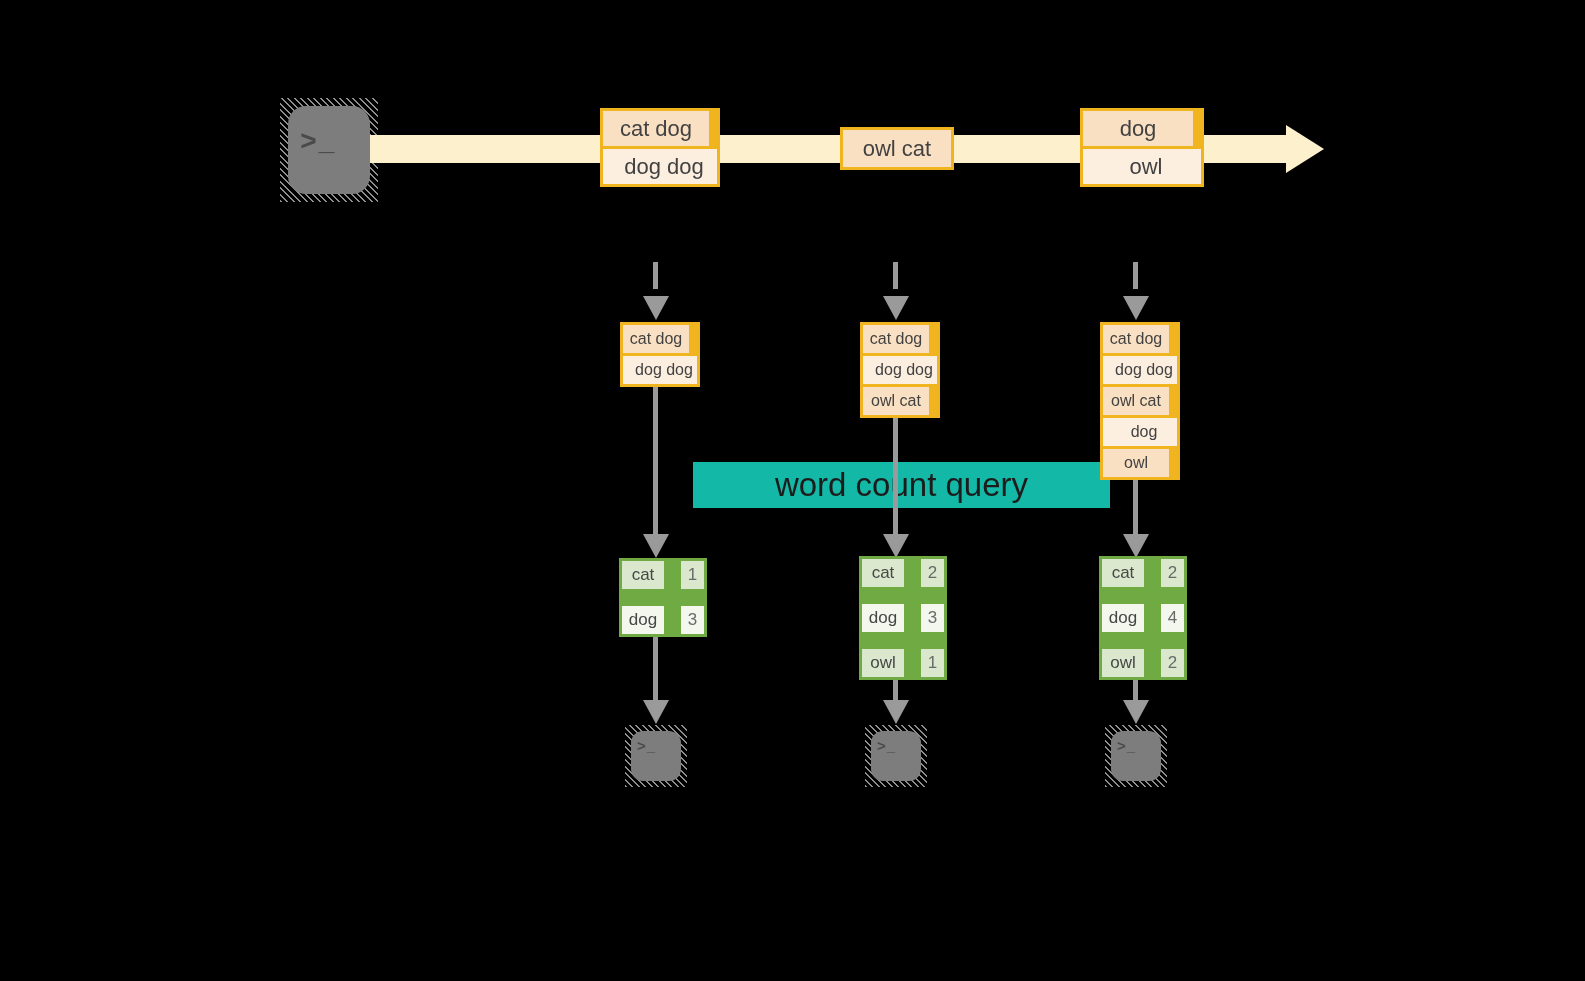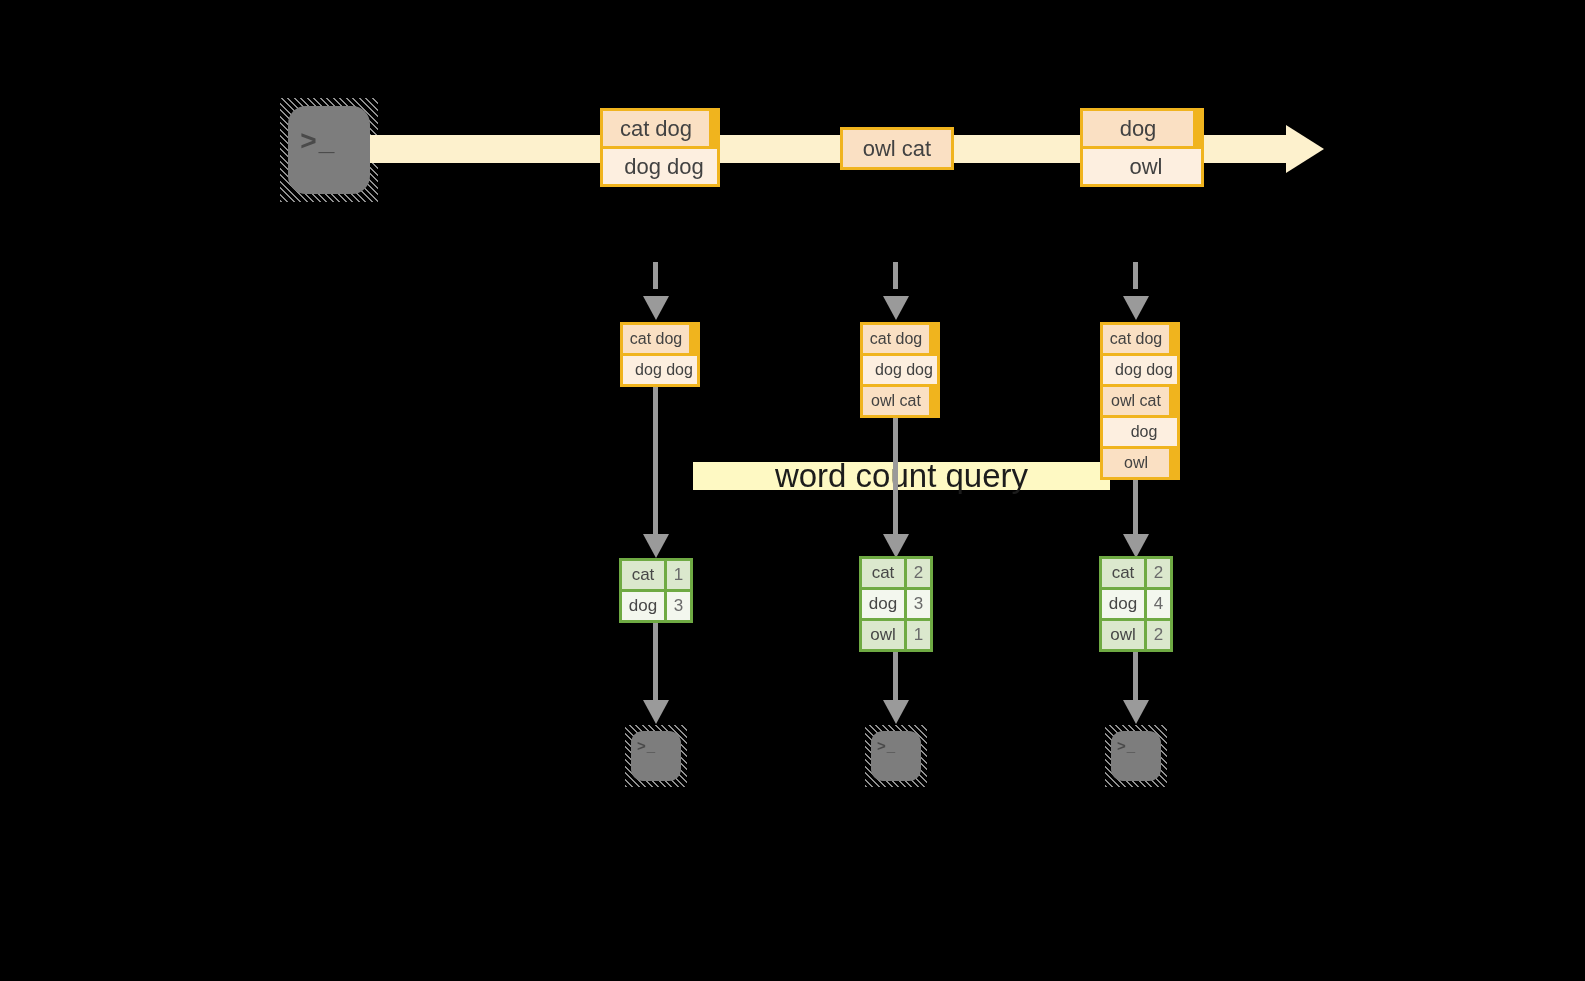--- a/index.html
+++ b/index.html
@@ -44,26 +44,26 @@
   #s1{left:620px;top:322px;}
   #s2{left:860px;top:322px;}
   #s3{left:1100px;top:322px;}
 
   
   .dash,.vline{position:absolute;width:5px;background:#9a9a9a;z-index:2;}
   .ahead{position:absolute;width:0;height:0;z-index:2;
     border-left:13px solid transparent;border-right:13px solid transparent;border-top:24px solid #9a9a9a;}
 
   
-  .query{position:absolute;left:693px;top:462px;width:417px;height:28px;background:#fef9c3;
+  .query{position:absolute;left:693px;top:462px;width:417px;height:46px;background:#14b8a6;
     display:flex;align-items:center;justify-content:center;font-size:33px;color:#1c1c1c;z-index:1;}
 
   
   .wtable{position:absolute;border:3px solid #6faa43;background:#6faa43;
-    display:grid;grid-template-columns:42px 23px;gap:3px;z-index:3;}
+    display:grid;grid-template-columns:42px 23px;gap:17px;z-index:3;}
   .wtable .wc{height:28px;display:flex;align-items:center;justify-content:center;font-size:17px;color:#474747;}
   .wtable .wc.num{color:#6a6a6a;}
   .wtable .ga{background:#dbe8cd;}
   .wtable .gb{background:#f3f7ee;}
   #t1{left:619px;top:558px;}
   #t2{left:859px;top:556px;}
   #t3{left:1099px;top:556px;}
 </style>
 </head>
 <body>

